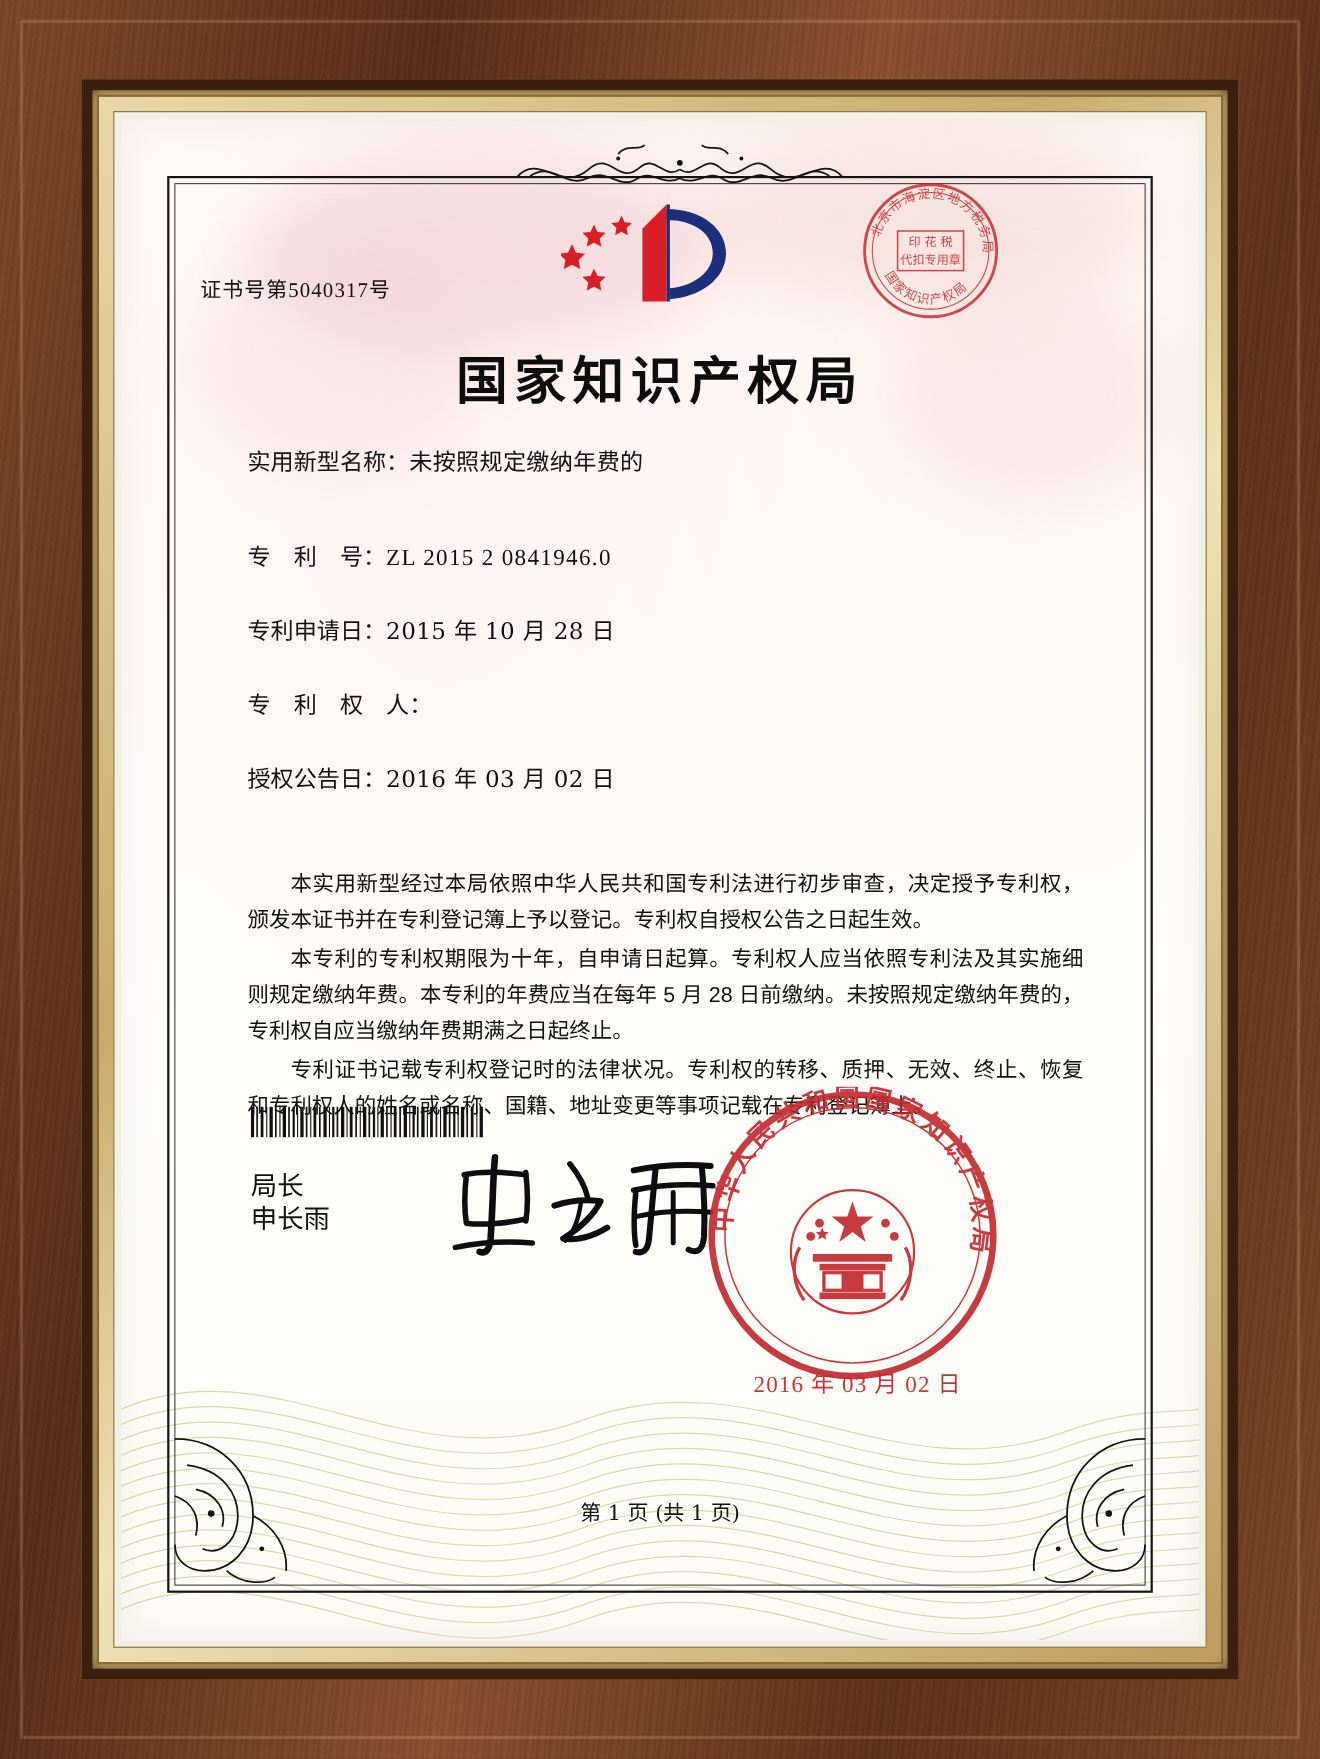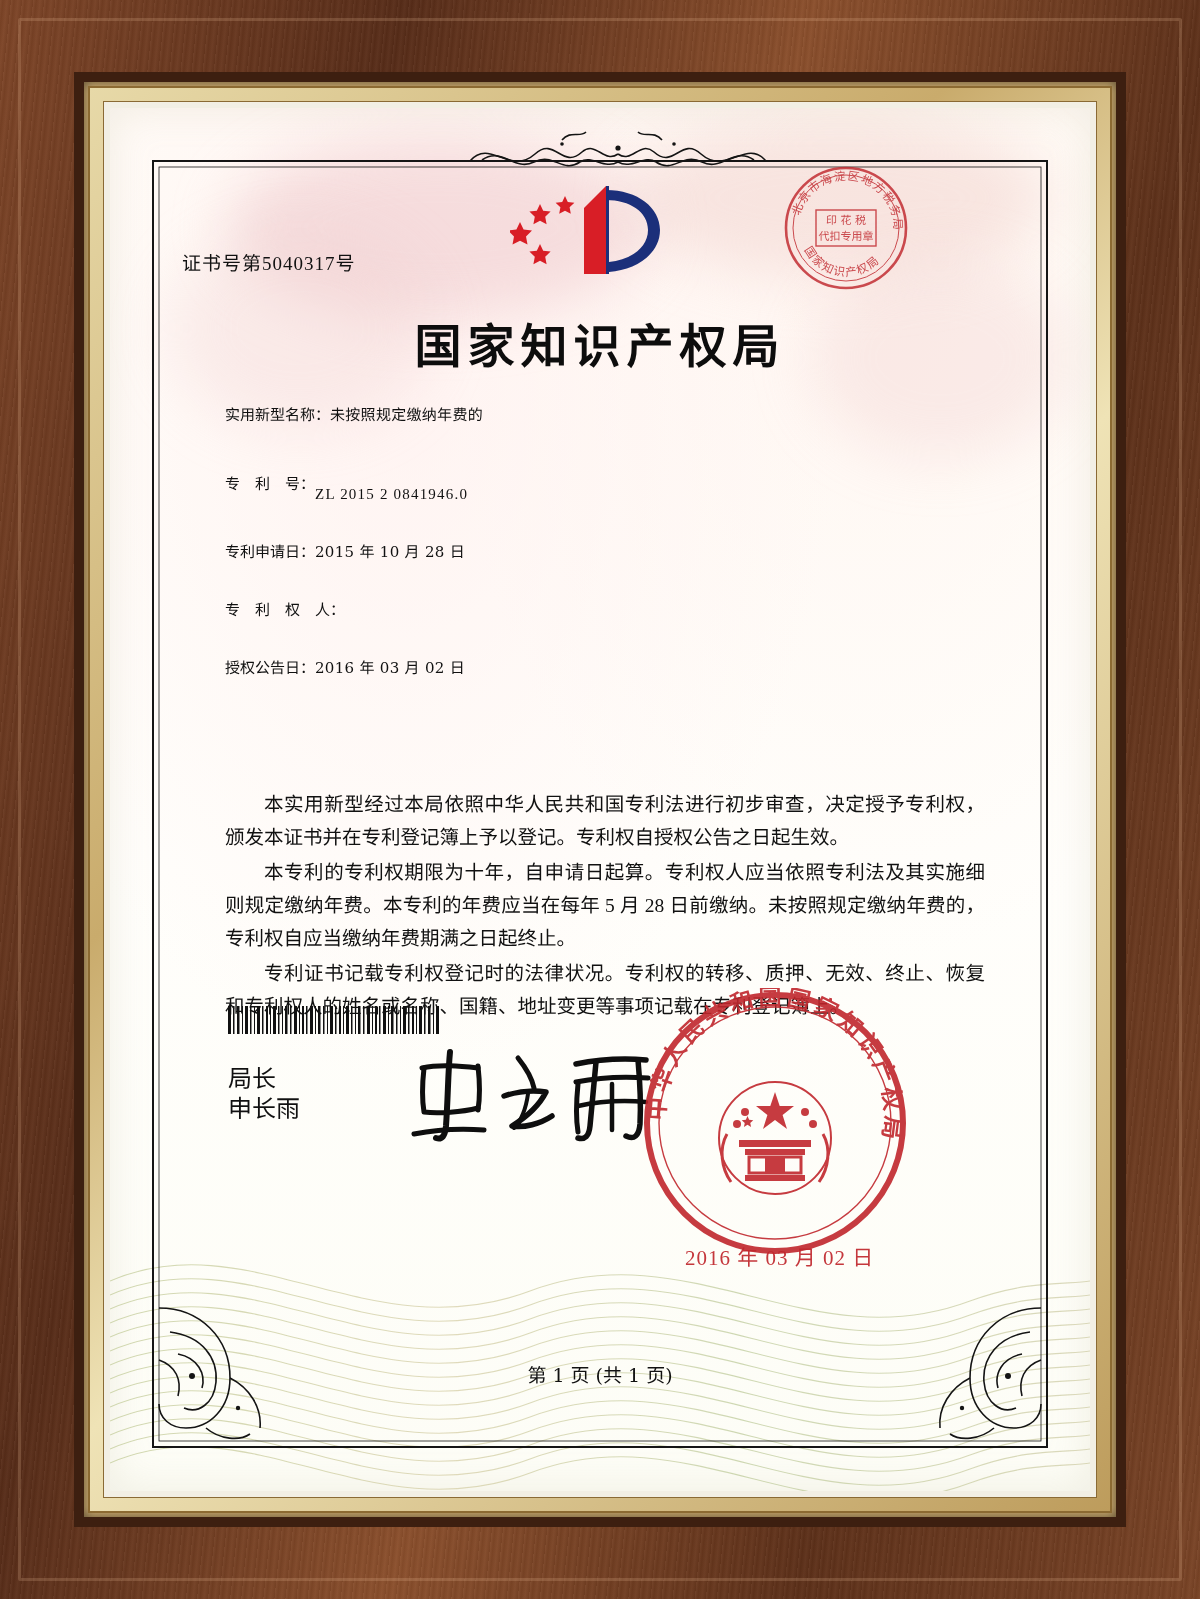--- a/index.html
+++ b/index.html
@@ -151,24 +151,24 @@
     color: #0d0d0d;
   }
 
   .fields {
     position: absolute;
     left: 0; top: 295px;
     width: 980px;
   }
   .field-row {
     display: flex;
-    align-items: center;
+    align-items: flex-end;
     padding: 0 0 0 115px;
     margin-bottom: 37px;
-    font-size: 15px;
+    font-size: 21px;
     color: #111;
     font-family: "DejaVu Serif", serif;
   }
   .field-label {
     white-space: pre;
     font-family: "DejaVu Serif", serif;
   }
   .field-value {
     font-family: "DejaVu Serif", serif;
     letter-spacing: 0.3px;
@@ -176,21 +176,21 @@
   .field-value.mono {
     font-family: "Liberation Serif", serif;
     letter-spacing: 1.2px;
     margin-top: 25px;
   }
 
   .paras {
     position: absolute;
     left: 115px; top: 680px;
     width: 760px;
-    font-family: Liberation Serif, serif;
+    font-family: Liberation Sans, sans-serif;
     font-size: 19.5px;
     line-height: 33px;
     color: #111;
     text-align: justify;
   }
   .paras p {
     margin: 0 0 2px 0;
     text-indent: 2em;
   }
 

